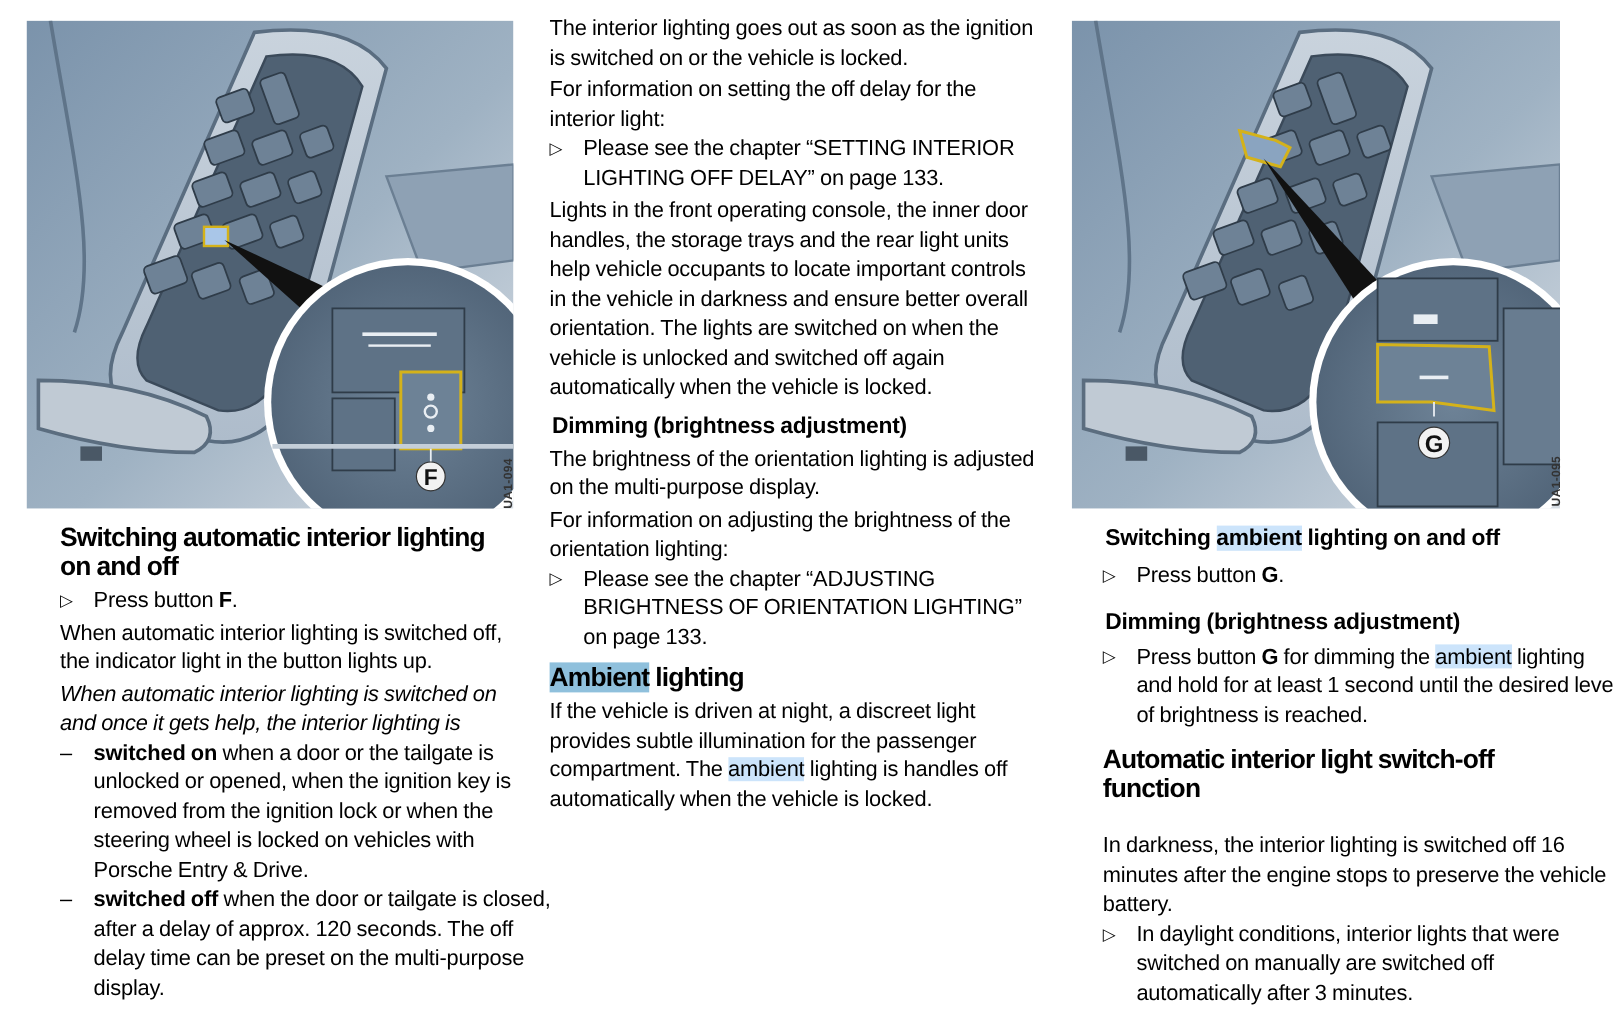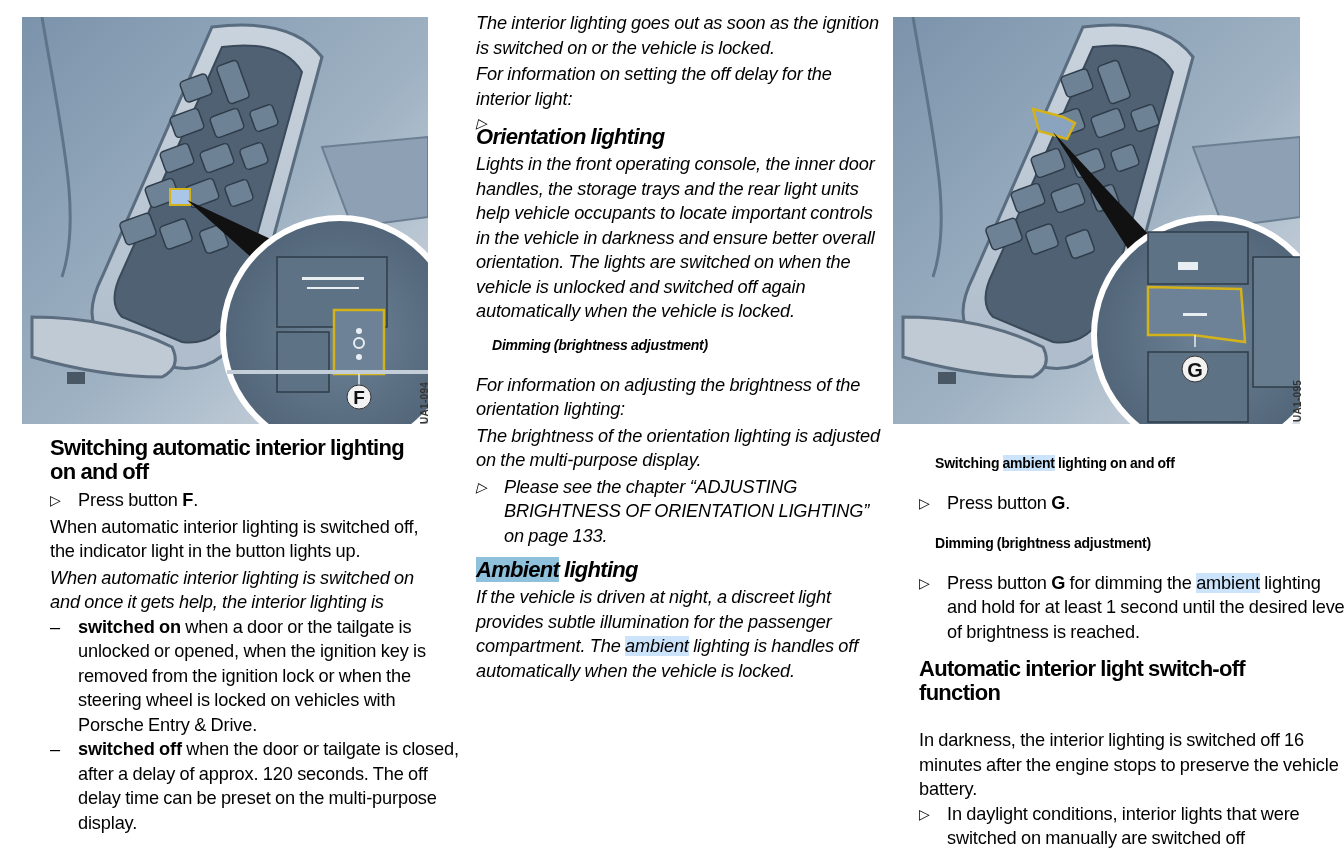--- a/index.html
+++ b/index.html
@@ -2,34 +2,34 @@
 <html><head>
 <meta charset="utf-8">
 <style>
   html, body { margin: 0; padding: 0; background: #ffffff; }
   body {
     width: 1344px; height: 852px; position: relative; overflow: hidden;
     font-family: "Liberation Sans", sans-serif; color: #000;
   }
   .col { position: absolute; top: 0; }
   .col-left { left: 22px; width: 410px; margin-left: 28px; }
-  .col-mid { left: 476px; width: 410px; font-style: italic; }
+  .col-mid { left: 458px; width: 410px; }
   .col-right { left: 919px; width: 430px; }
 
   .txt {
     font-size: 18.2px; line-height: 24.5px; letter-spacing: -0.15px;
     word-spacing: -0.5px;
   }
   .p { margin: 0 0 2px 0; }
   .h1 {
     font-weight: bold; font-size: 22px; line-height: 24px; margin: 0;
     letter-spacing: -0.7px; transform-origin: left top;
   }
   .h2 {
-    font-weight: bold; font-size: 14px; line-height: 24px; margin: 16px;
+    font-weight: bold; font-size: 19px; line-height: 24px; margin: 2px;
     letter-spacing: -0.2px;
   }
   .bullet { position: relative; padding-left: 28px; }
   .bullet .mark {
     position: absolute; left: 0; top: 0; font-size: 14px; line-height: 24.5px;
   }
   .dash { position: relative; padding-left: 28px; }
   .dash .mark { position: absolute; left: 0; top: 0; }
   b { font-weight: bold; }
   .hl-strong { background: #8fc0dc; }
@@ -142,28 +142,28 @@
     <span class="mark">–</span>
     <b>switched off</b><span> when the door or tailgate is closed, after a delay of approx. 120 seconds. The off delay time can be preset on the multi-purpose display.</span>
   </div>
 </div>
 
 <div class="col col-mid txt" style="top:11px;">
   <div class="p">The interior lighting goes out as soon as the ignition is switched on or the vehicle is locked.</div>
   <div class="p" style="margin:0;">For information on setting the off delay for the interior light:</div>
   <div class="bullet">
     <span class="mark">▷</span>
-  </div>
-
-  <h2 class="h1" style="margin-top:14px;">Orientation lighting</h2>
+    <span>Please see the chapter “SETTING INTERIOR LIGHTING OFF DELAY” on page 133.</span>
+  </div>
+
   <div class="p" style="margin-top:3px;">Lights in the front operating console, the inner door handles, the storage trays and the rear light units help vehicle occupants to locate important controls in the vehicle in darkness and ensure better overall orientation. The lights are switched on when the vehicle is unlocked and switched off again automatically when the vehicle is locked.</div>
 
   <h3 class="h2" style="margin-top:9px;">Dimming (brightness adjustment)</h3>
+  <div class="p" style="margin-top:2px;">The brightness of the orientation lighting is adjusted on the multi-purpose display.</div>
   <div class="p" style="margin:0;">For information on adjusting the brightness of the orientation lighting:</div>
-  <div class="p" style="margin-top:2px;">The brightness of the orientation lighting is adjusted on the multi-purpose display.</div>
   <div class="bullet">
     <span class="mark">▷</span>
     <span>Please see the chapter “ADJUSTING BRIGHTNESS OF ORIENTATION LIGHTING” on page 133.</span>
   </div>
 
   <h2 class="h1" style="margin-top:10px;">
     <span class="hl-strong">Ambient</span><span> lighting</span>
   </h2>
   <div class="p" style="margin-top:3px;">
     <span>If the vehicle is driven at night, a discreet light provides subtle illumination for the passenger compartment. The </span><span class="hl-light">ambient</span><span> lighting is handles off automatically when the vehicle is locked.</span>

